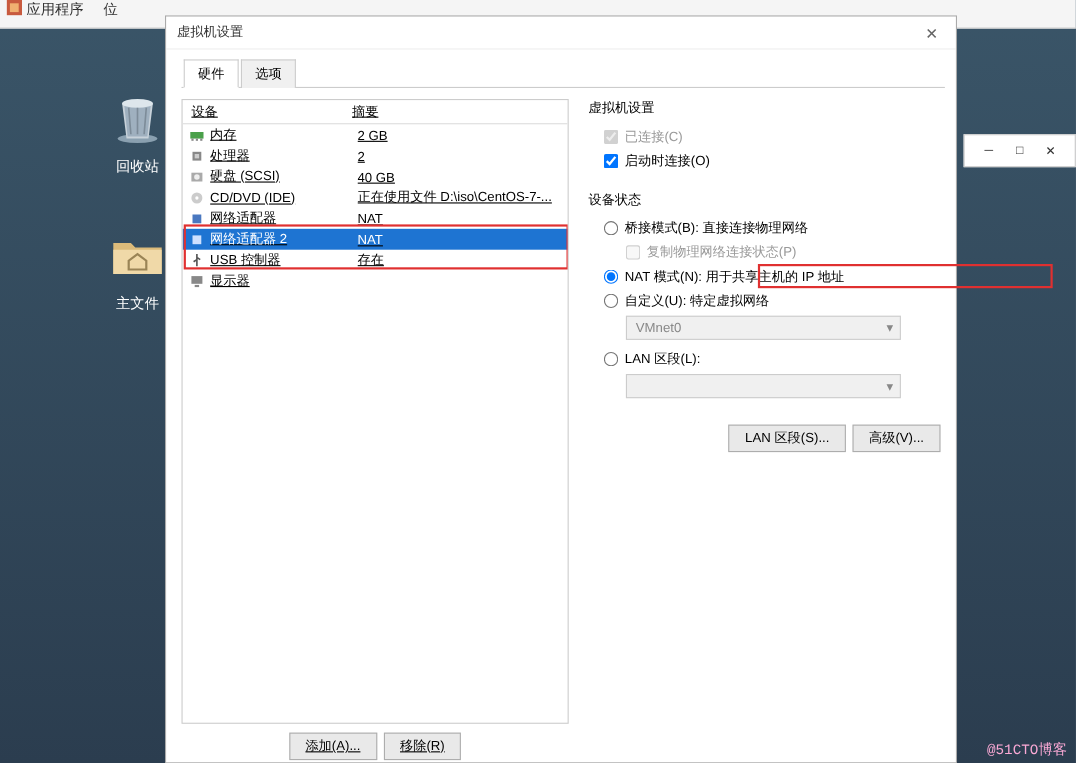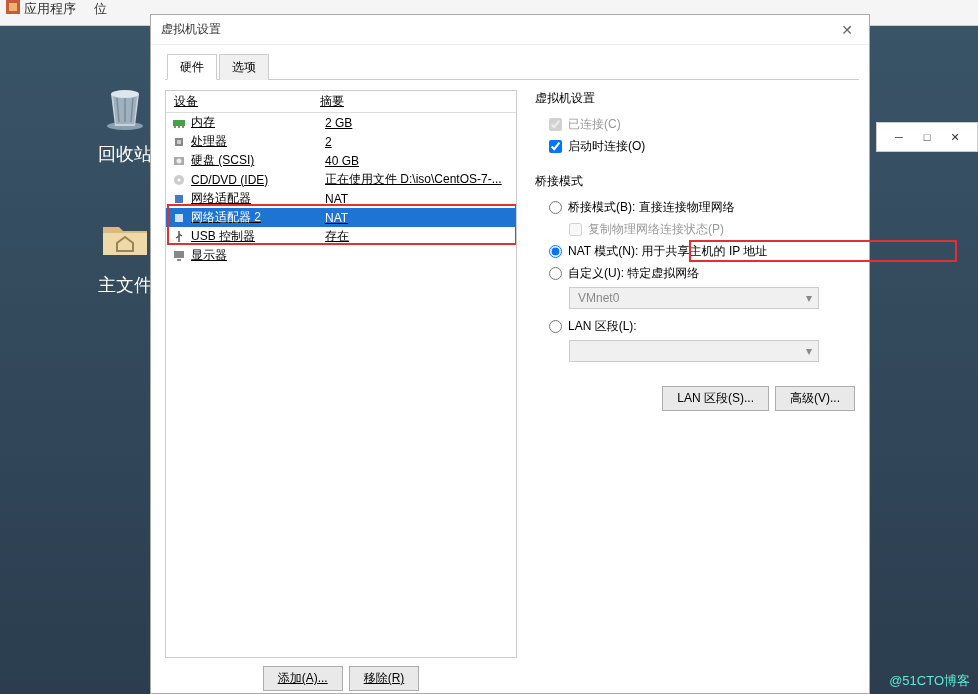--- a/index.html
+++ b/index.html
@@ -44,21 +44,21 @@
       left: 90px;
       z-index: 1;
     }
     .desktop-icon {
       display: flex;
       flex-direction: column;
       align-items: center;
       width: 70px;
       margin-bottom: 45px;
       color: #fff;
-      font-size: 18px;
+      font-size: 13px;
     }
     .desktop-icon .ico {
       width: 52px; height: 52px;
       margin-bottom: 10px;
     }
     .window-controls {
       position: absolute;
       top: 122px;
       right: 0;
       height: 30px;
@@ -259,23 +259,24 @@
       left: 538px;
       top: 225px;
       width: 268px;
       height: 22px;
       pointer-events: none;
     }
     .watermark {
       position: absolute;
       bottom: 4px;
       right: 8px;
-      color: #5eead4;
+      color: #f9a8d4;
       font-size: 13px;
       z-index: 20;
+      font-family: Liberation Mono, monospace;
     }
   </style>
 </head>
 <body>
 
 <div class="desktop-bg"></div>
 
 <div class="taskbar">
   <span class="taskbar-icon">
     <svg viewBox="0 0 14 14">
@@ -417,21 +418,21 @@
           <label class="cb-row disabled-text">
             <input type="checkbox" checked="" disabled="" style="">
             <span>已连接(C)</span>
           </label>
           <label class="cb-row">
             <input type="checkbox" checked="" style="">
             <span>启动时连接(O)</span>
           </label>
         </div>
 
-        <div class="group-title">桥接模式</div>
+        <div class="group-title">设备状态</div>
         <div class="indent-block" style="margin-bottom:0;">
           <label class="rb-row">
             <input type="radio" name="net" style="">
             <span>桥接模式(B): 直接连接物理网络</span>
           </label>
           <label class="cb-row sub-indent disabled-text">
             <input type="checkbox" disabled="" style="">
             <span>复制物理网络连接状态(P)</span>
           </label>
           <label class="rb-row">

